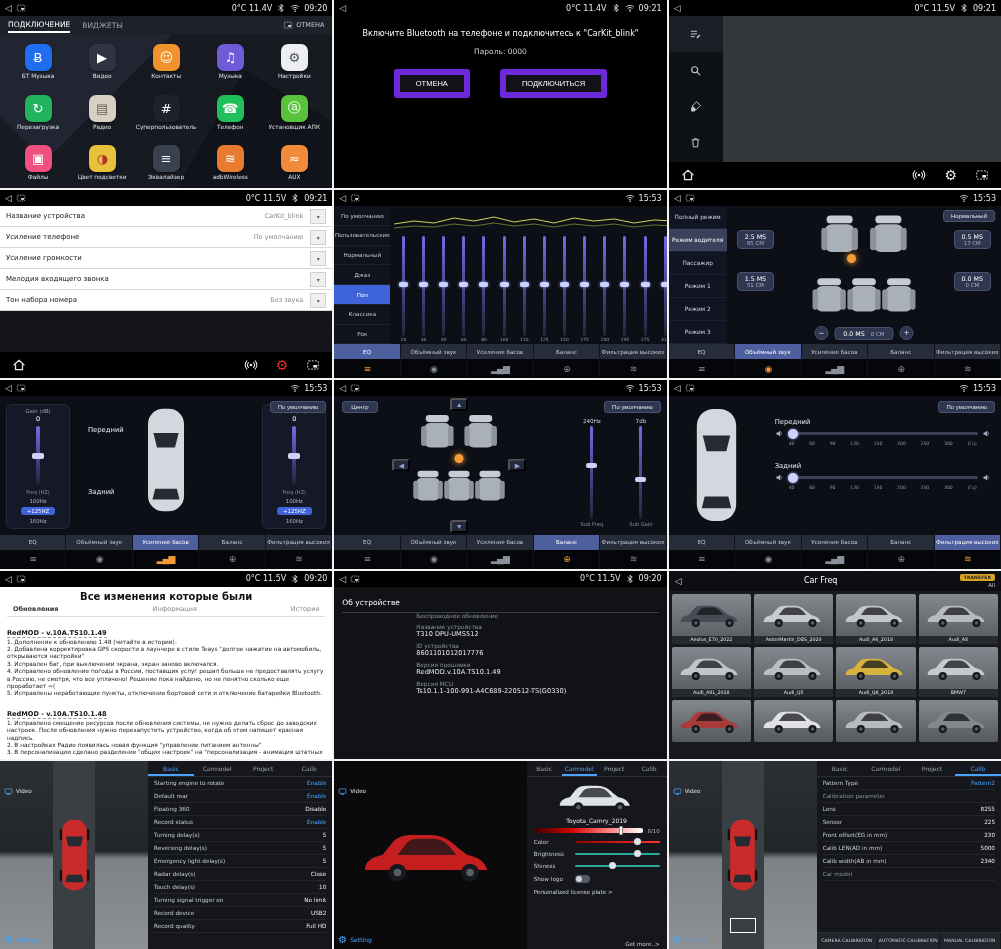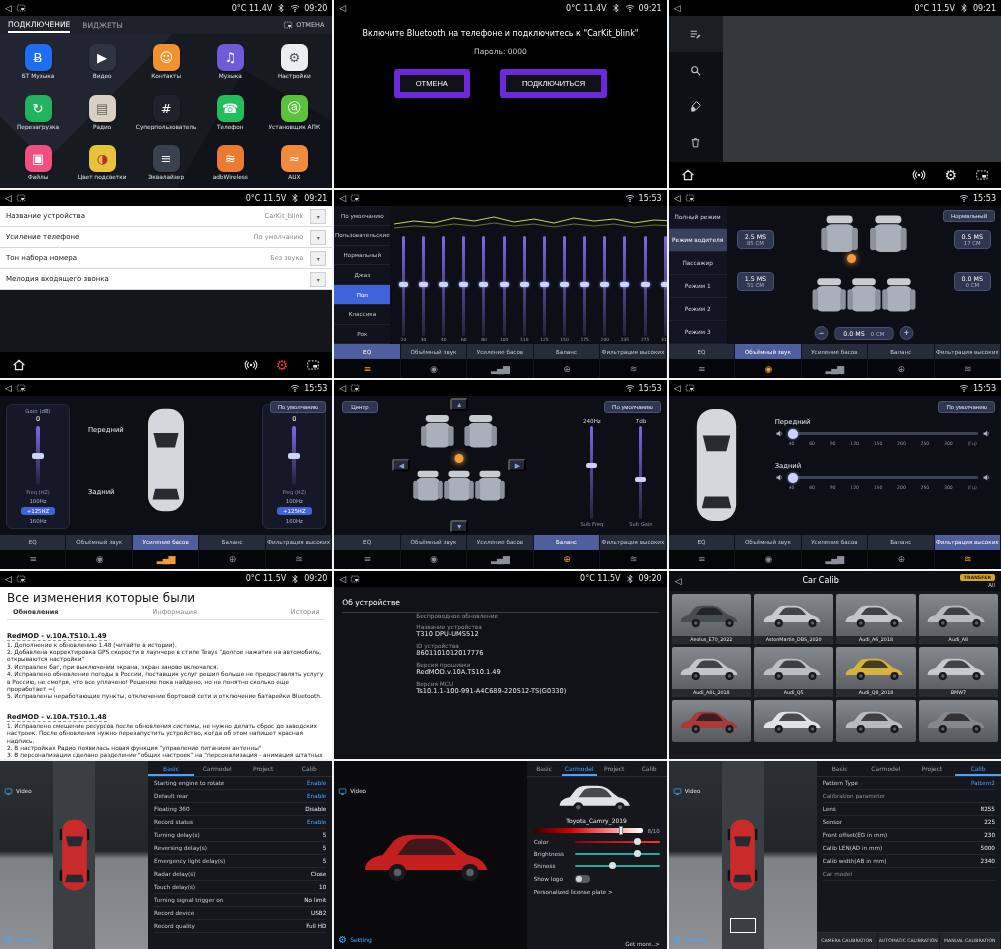--- a/index.html
+++ b/index.html
@@ -180,21 +180,21 @@
   .fil-line { display:flex; align-items:center; gap:4px; }
   .fil-line svg { width:9px; height:9px; color:#aab3c8; flex:none; }
   .track-h { height:3px; background:#3a4158; border-radius:2px; position:relative; flex:1; }
   .knob { position:absolute; left:0; top:-3.5px; width:10px; height:10px; border-radius:50%;
           background:#cdd3f8; box-shadow:0 0 3px #8fa0ff; }
   .scale { display:flex; justify-content:space-between; margin:3px 14px 0; }
   .scale-label { font-size:4.6px; color:#8a93a8; }
 
   
   .cl-body { position:absolute; inset:16px 0 0 0; background:#fff; color:#111; padding:2px 7px; }
-  .cl-title { font-weight:normal; font-size:12px; margin:2px 0 3px; color:#111; }
+  .cl-title { text-align:center; font-weight:bold; font-size:10px; margin:2px 0 3px; color:#111; }
   .cl-tabs { display:flex; justify-content:space-between; font-size:6.5px; color:#888;
              padding:0 6px 3px; border-bottom:1px solid #ddd; }
   .cl-tab.active { color:#333; font-weight:bold; }
   .cl-sec { margin-top:3px; }
   .cl-ver { font-size:6.6px; font-weight:bold; border-bottom:1px dashed #999; display:inline-block; margin-bottom:1px; }
   .cl-li { font-size:5.8px; line-height:1.28; color:#222; }
 
   
   .ab-body { position:absolute; inset:16px 0 0 0; background:#101216; padding:3px 8px; }
   .ab-titlerow { border-bottom:1px solid #3a3d44; padding-bottom:3px; }
@@ -569,27 +569,32 @@
           <span class="kvl">Название устройства</span>
           <span class="kvv">CarKit_blink</span>
           <span class="kvc">▾</span>
         </div>
         <div class="kvrow">
           <span class="kvl">Усиление телефоне</span>
           <span class="kvv">По умолчанию</span>
           <span class="kvc">▾</span>
         </div>
         <div class="kvrow">
-          <span class="kvl">Тон набора номера</span>
-          <span class="kvv">Без звука</span>
+          <span class="kvl">Усиление громкости</span>
+          <span class="kvv"></span>
           <span class="kvc">▾</span>
         </div>
         <div class="kvrow">
           <span class="kvl">Мелодия входящего звонка</span>
           <span class="kvv"></span>
+          <span class="kvc">▾</span>
+        </div>
+        <div class="kvrow">
+          <span class="kvl">Тон набора номера</span>
+          <span class="kvv">Без звука</span>
           <span class="kvc">▾</span>
         </div>
       </div>
     <div class="navbar">
       <svg class="nic">
           <use href="#i-home"></use>
         </svg>
       <div class="nav-right">
         <svg class="nic">
             <use href="#i-hotspot"></use>
@@ -1116,21 +1121,21 @@
             <div class="ab-l">Версия MCU</div>
             <div class="ab-v">Ts10.1.1-100-991-A4C689-220512-TS(G0330)</div>
           </div>
         </div>
     </div>
   </section>
 
   <section class="panel p12 shop">
     <div class="shop-top">
       <span class="shop-back">◁</span>
-      <span class="shop-title">Car Calib</span>
+      <span class="shop-title">Car Freq</span>
       <span class="shop-right">
         <span class="transfer">TRANSFER</span>
         <span class="shop-all">All</span>
       </span>
     </div>
     <div class="shop-grid">
         <div class="card">
           <div class="card-im">
             <svg viewBox="0 0 120 48" class="carsvg" style="color:#484d55">
               <use href="#car-side"></use>

